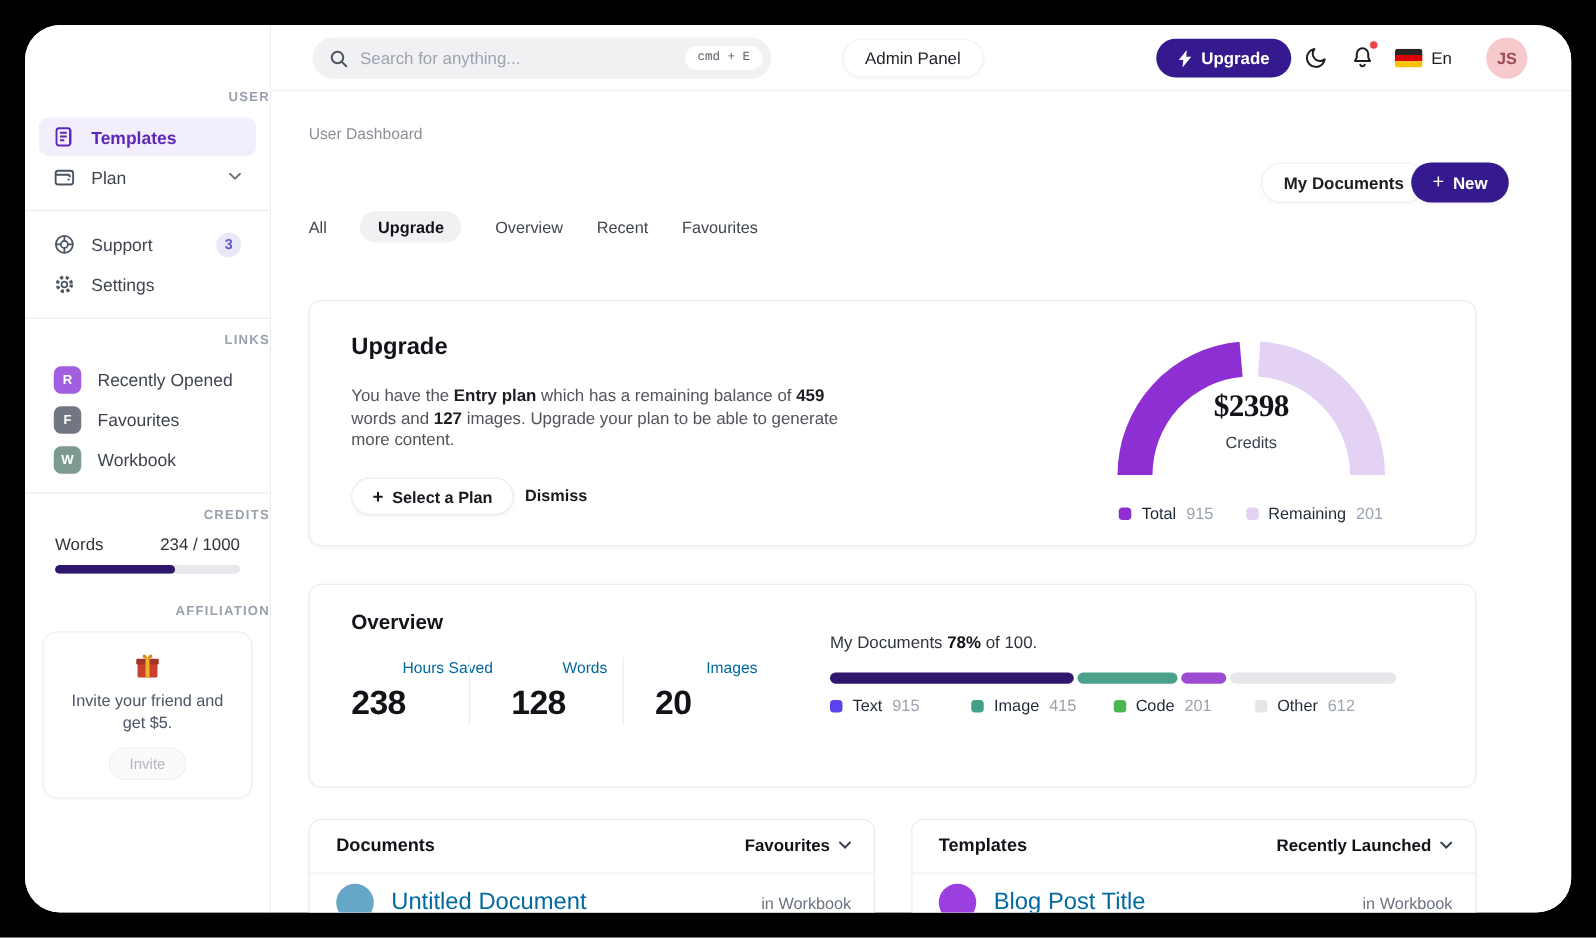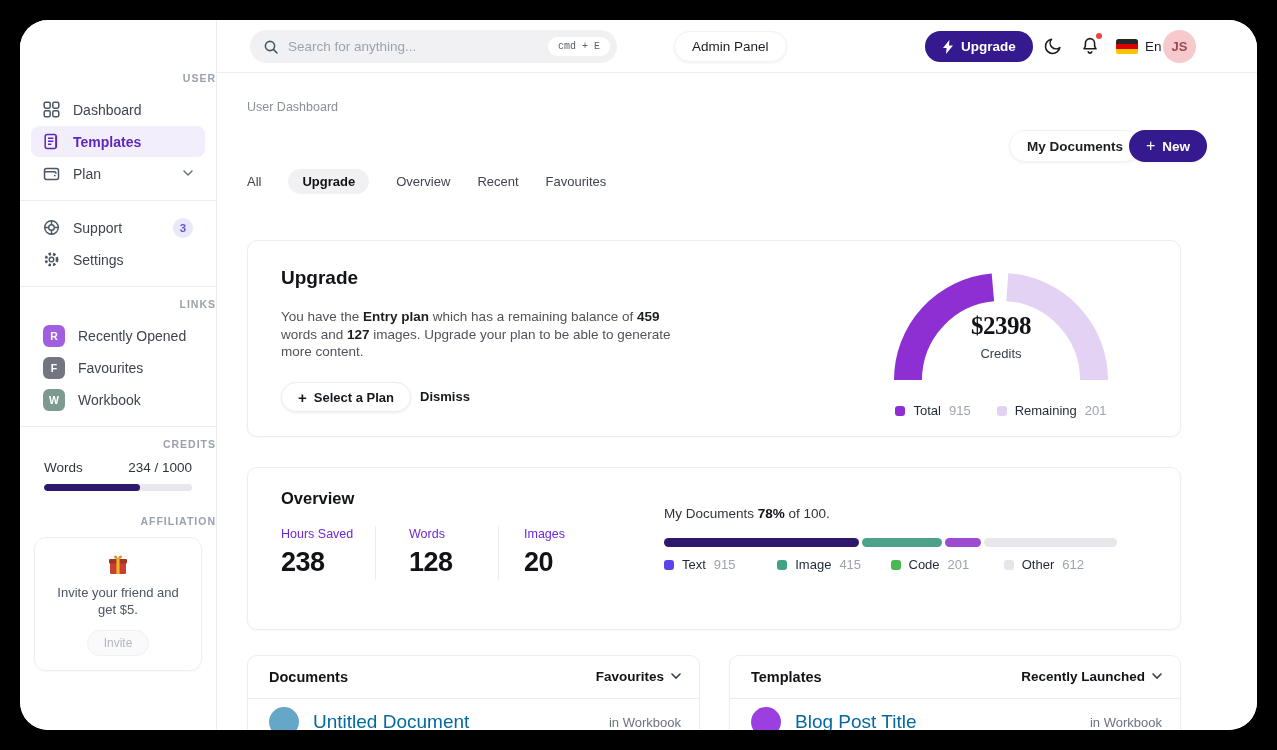--- a/index.html
+++ b/index.html
@@ -90,21 +90,21 @@
     background:#341a8e; color:#fff; border:none; box-shadow:none;
     font-weight:600; gap:7px;
   }
   .icon-btn { position:absolute; top:16px; width:20px; height:20px; color:#1c1e24; cursor:pointer; }
   .bell-dot { position:absolute; right:-2px; top:-3px; width:6px; height:6px; border-radius:50%; background:#ef4444; }
   .flag { position:absolute; left:899px; top:19px; width:22px; height:15px; border-radius:2.5px; overflow:hidden; cursor:pointer; }
   .flag div { height:5px; }
   .flag .f1{background:#262626;} .flag .f2{background:#dd0000;} .flag .f3{background:#f6c500;}
   .lang { position:absolute; left:928px; top:19px; font-size:13.5px; color:#1c1e24; }
   .avatar {
-    position:absolute; left:946px; top:10px; width:33px; height:33px; border-radius:50%;
+    position:absolute; left:972px; top:10px; width:33px; height:33px; border-radius:50%;
     background:#f6c9cd; color:#9c4a50; font-size:13px; font-weight:700;
     display:flex; align-items:center; justify-content:center; cursor:pointer;
   }
   
   .main { position:absolute; left:197px; top:54px; right:0; bottom:0; background:#fff; }
   .breadcrumb { position:absolute; left:30px; top:26px; font-size:12.5px; color:#8a8f98; }
   .page-title { position:absolute; left:30px; top:44px; font-size:29px; font-weight:700; letter-spacing:-0.8px; color:#111318; }
   .hdr-btn {
     position:absolute; top:56px; height:32px; border-radius:16px; background:#fff;
     border:1px solid #f2f2f5; box-shadow:0 1px 3px rgba(20,20,40,.06);
@@ -135,21 +135,21 @@
   .gauge-amount { position:absolute; left:0; top:58px; width:100%; text-align:center; font-size:25px; font-weight:700; letter-spacing:-0.5px; color:#111318;font-family:Liberation Serif, serif; }
   .gauge-caption { position:absolute; left:0; top:92px; width:100%; text-align:center; font-size:13px; color:#374151; }
   .gauge-legend { position:absolute; left:633px; top:162px; width:240px; display:flex; justify-content:center; gap:26px; }
   .lg-item { display:flex; align-items:center; gap:8px; font-size:13px; color:#1f2937; }
   .lg-sq { width:10px; height:10px; border-radius:3px; flex:0 0 10px; }
   .lg-val { color:#9ca3af; }
   
   .overview-card { left:30px; top:393px; width:934px; height:163px; }
   .ov-title { position:absolute; left:33px; top:21px; font-size:16.5px; font-weight:700; color:#111318; }
   .stat { position:absolute; top:59px; }
-  .stat .st-label { font-size:12.5px; color:#6d28d9; margin-bottom:6px; }
+  .stat .st-label { font-size:12.5px; color:#0369a1; margin-bottom:6px;margin-left:41px; }
   .stat .st-value { font-size:27px; font-weight:700; letter-spacing:-0.5px; color:#111318; }
   .v-div { position:absolute; top:58px; width:1px; height:54px; background:#ededf1; }
   .docs-line { position:absolute; left:416px; top:38px; font-size:13.5px; color:#30343c; }
   .docs-line b { color:#111318; }
   .stack-bar { position:absolute; left:416px; top:70px; width:453px; height:9px; display:flex; }
   .seg { height:9px; border-radius:5px; margin-right:3px; }
   .seg:last-child { margin-right:0; }
   .stack-legend { position:absolute; left:416px; top:89px; width:453px; display:flex; }
   .stack-legend .lg-item { width:25%; }
   
@@ -165,29 +165,20 @@
   svg { display:block; }
 </style>
 </head>
 <body>
 
 <div class="window">
 
   <nav class="sidebar">
     <div class="side-label">USER</div>
 
-    <div class="side-item">
-      <svg class="nav-icon" viewBox="0 0 17 17" fill="none" stroke="currentColor" stroke-width="1.5">
-        <rect x="1.2" y="1.2" width="6" height="6" rx="1.6"></rect>
-          <rect x="9.8" y="1.2" width="6" height="6" rx="1.6"></rect>
-        <rect x="1.2" y="9.8" width="6" height="6" rx="1.6"></rect>
-          <rect x="9.8" y="9.8" width="6" height="6" rx="1.6"></rect>
-      </svg>
-      <span>Dashboard</span>
-    </div>
 
     <div class="side-item active">
       <svg class="nav-icon" viewBox="0 0 17 17" fill="none" stroke="currentColor" stroke-width="1.5">
         <rect x="2.2" y="1.6" width="11" height="13.8" rx="2"></rect>
         <path d="M5 5.2h5.4M5 8.2h5.4M5 11.2h3.4"></path>
           <path d="M13.2 3v11" stroke-width="1.8"></path>
       </svg>
       <span>Templates</span>
     </div>
 

